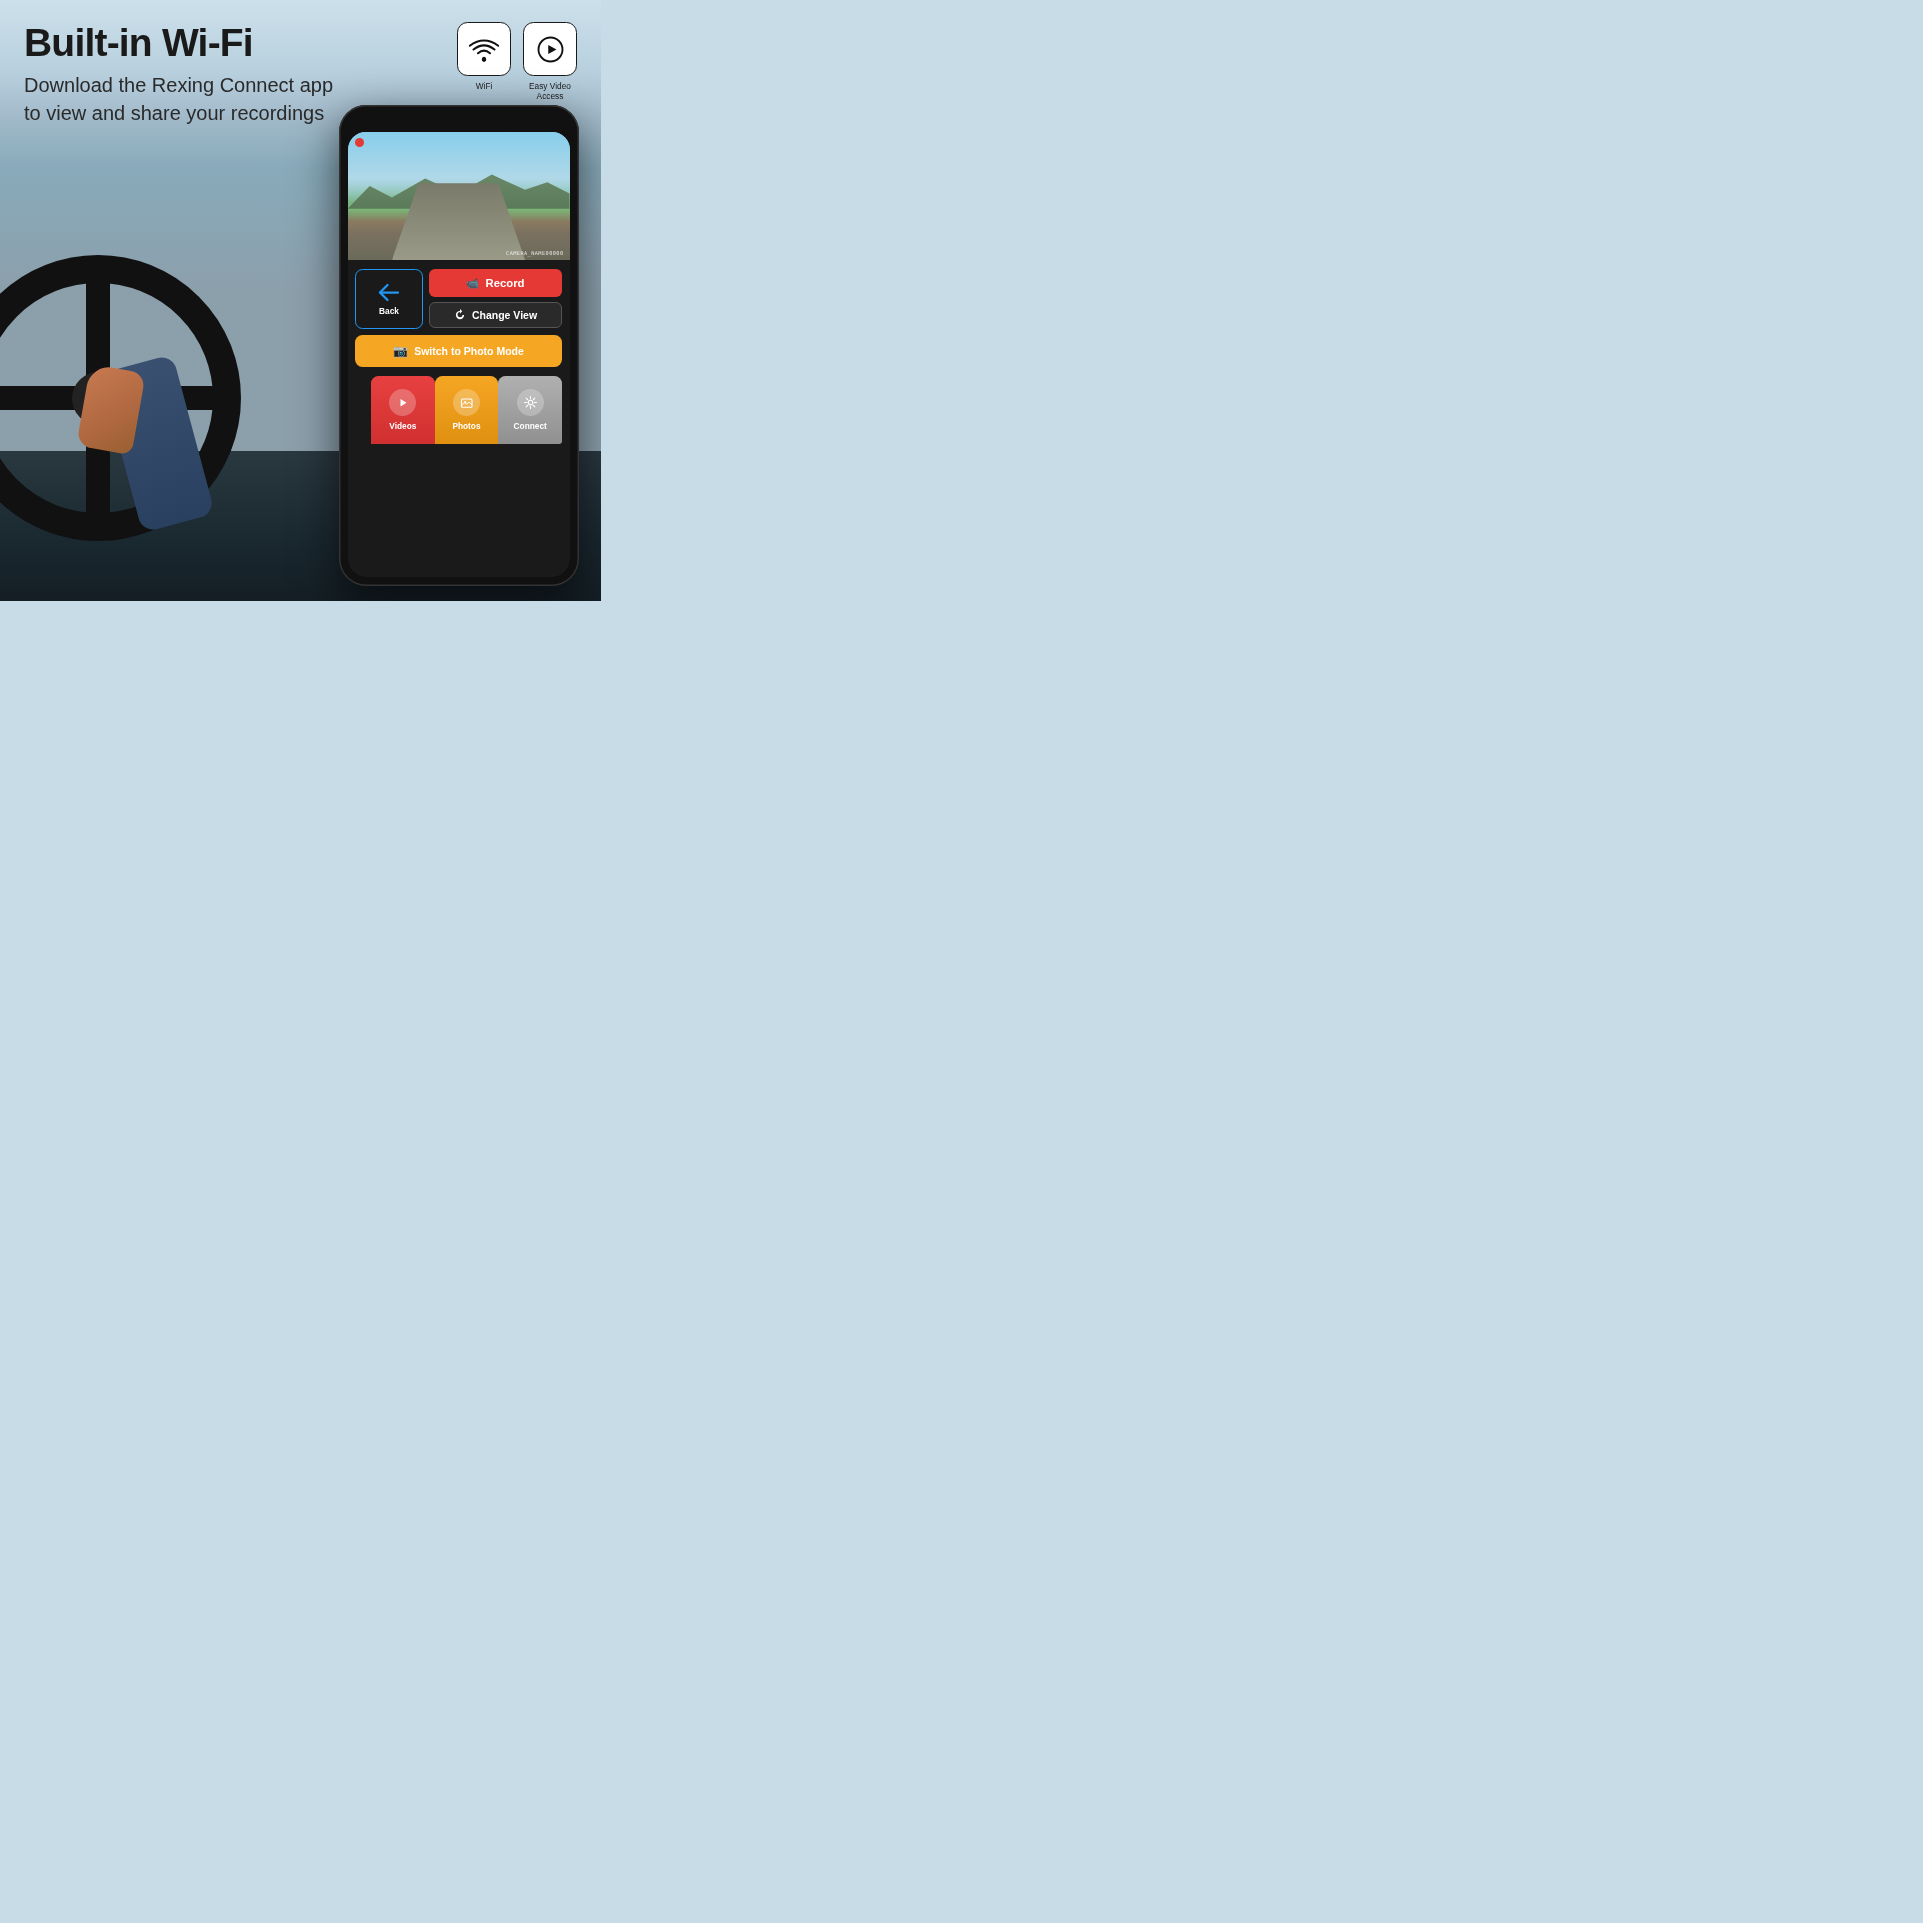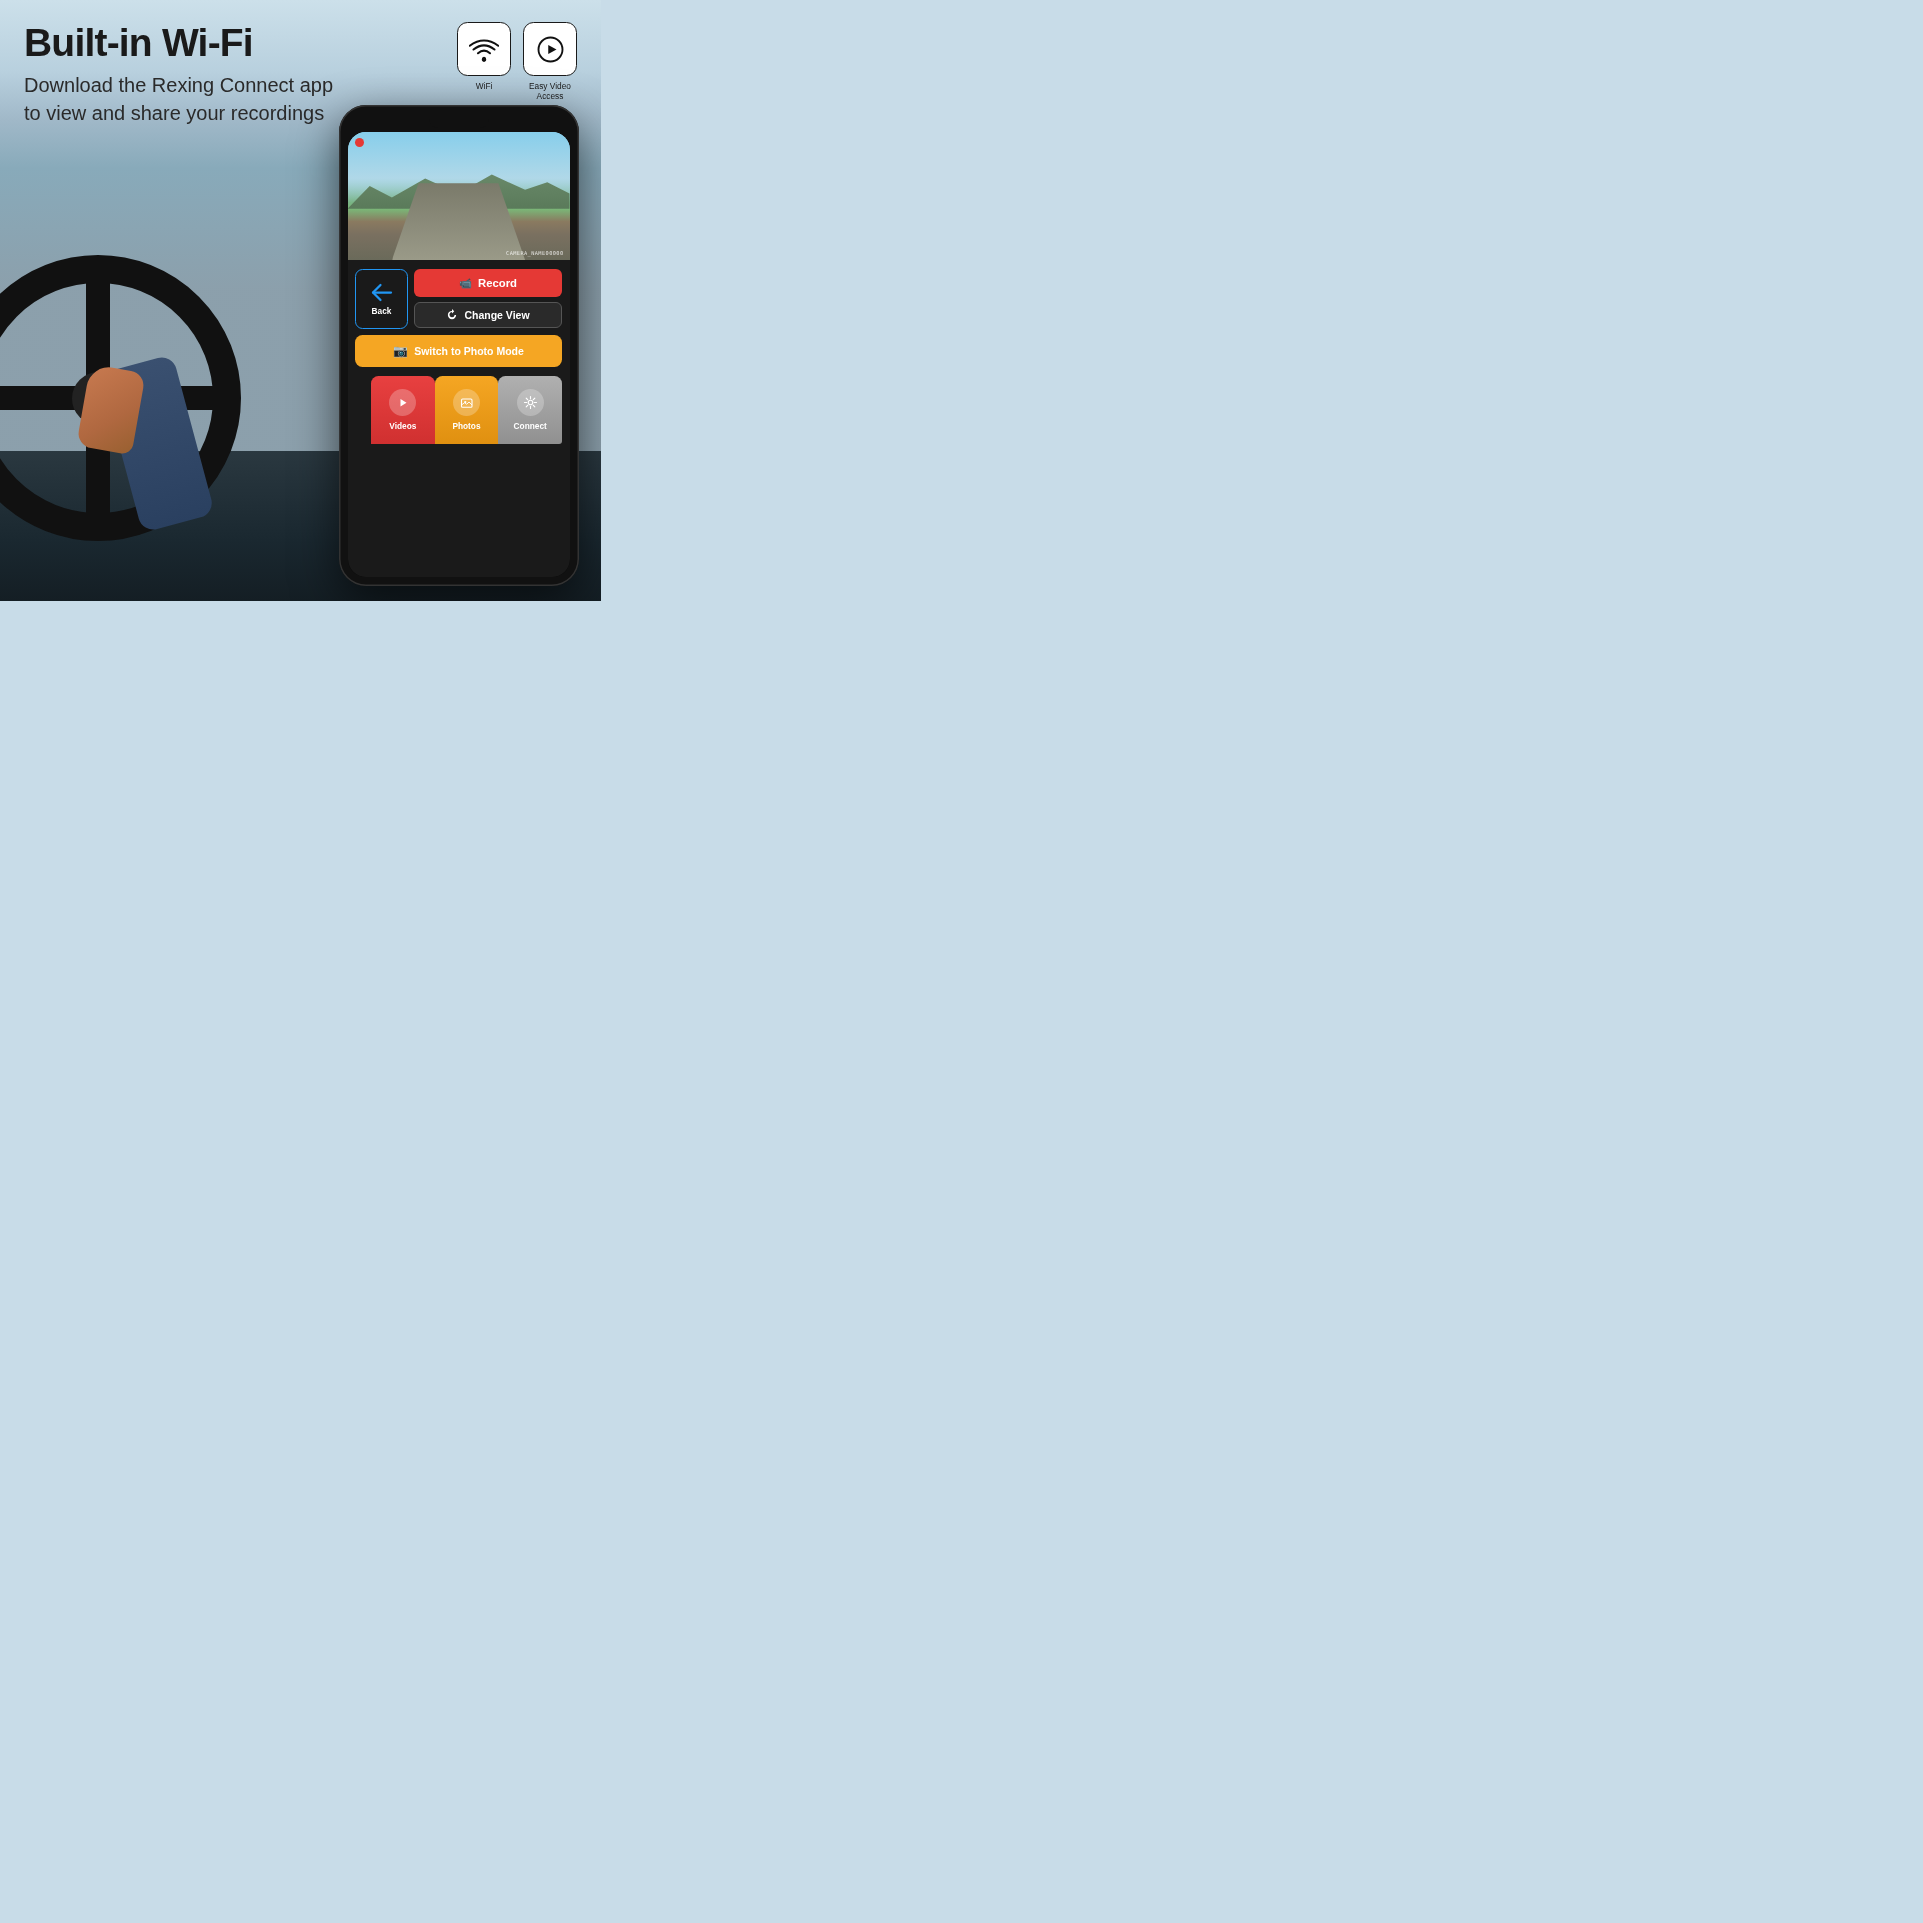--- a/index.html
+++ b/index.html
@@ -192,21 +192,21 @@
       flex-direction: column;
       gap: 6px;
     }
 
     .controls-row {
       display: flex;
       gap: 6px;
     }
 
     .back-button {
-      width: 53px;
+      width: 68px;
       height: 60px;
       border: 1.9px solid #2196F3;
       border-radius: 7.5px;
       display: flex;
       flex-direction: column;
       align-items: center;
       justify-content: center;
       gap: 3px;
       flex-shrink: 0;
       cursor: pointer;

